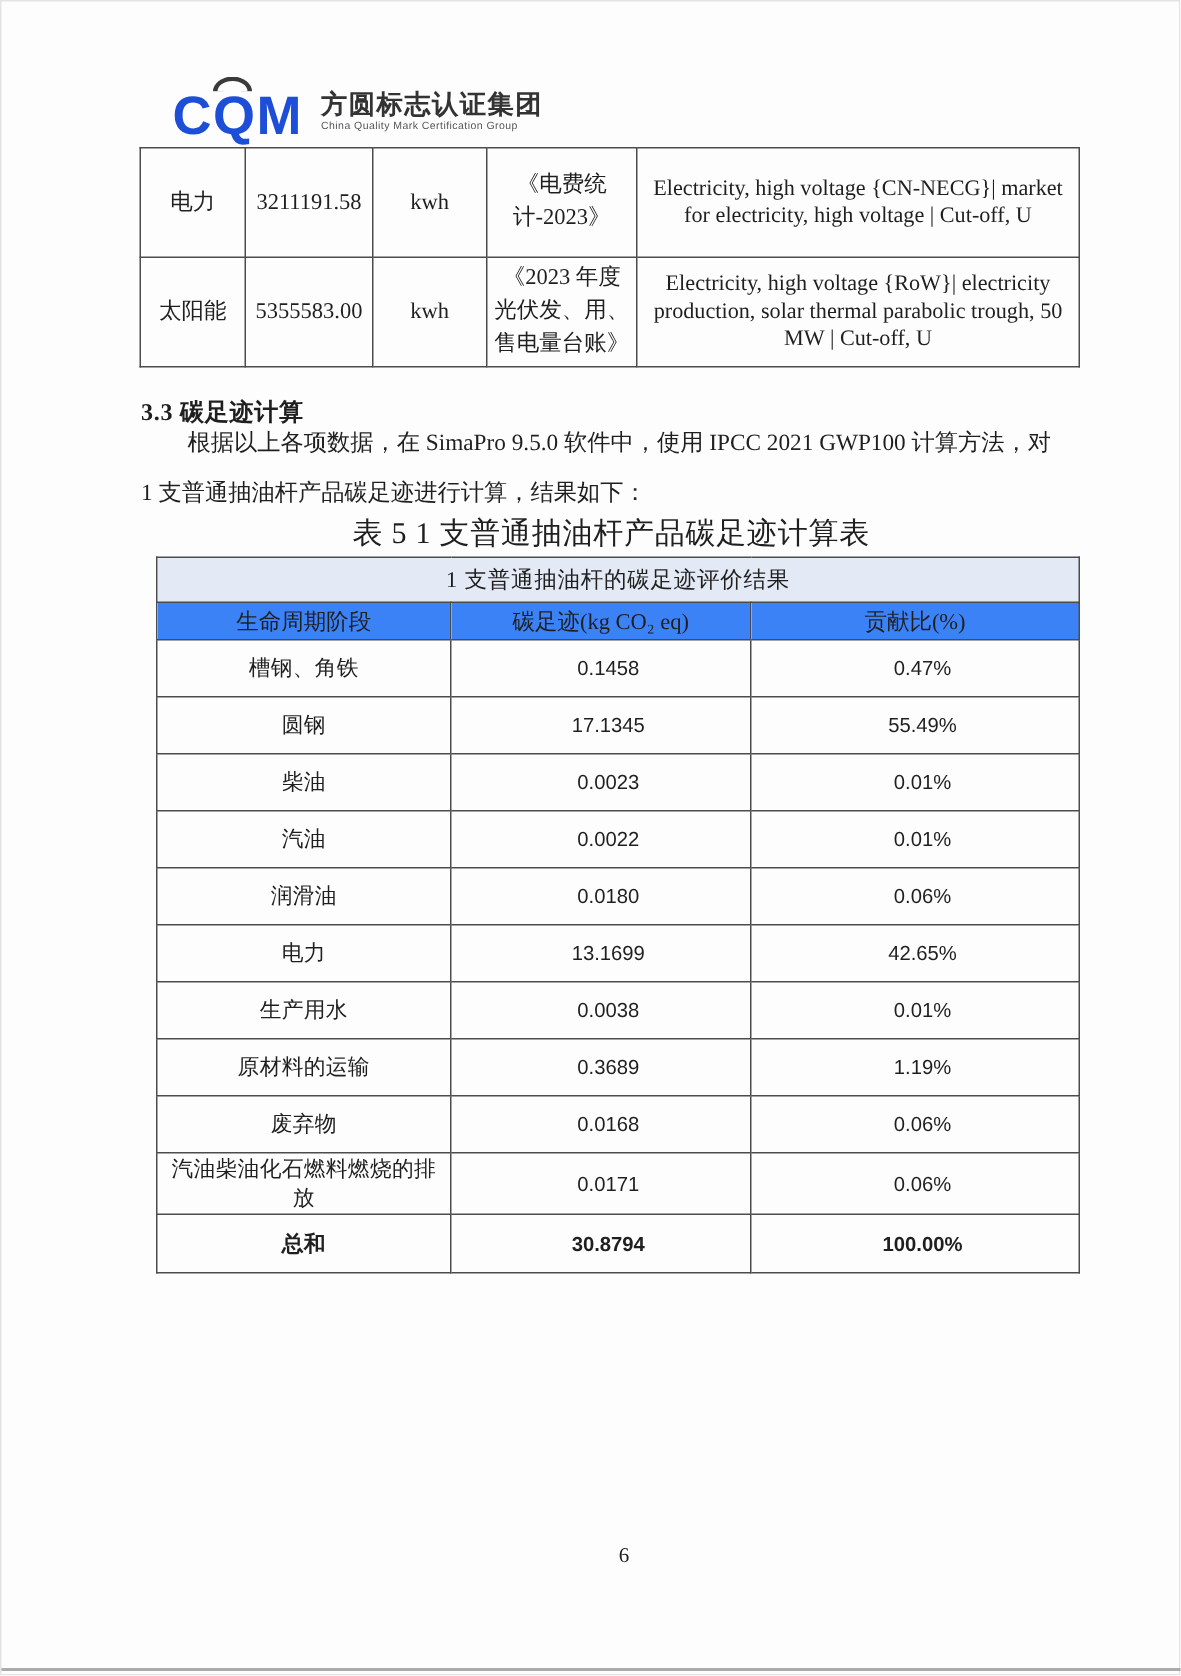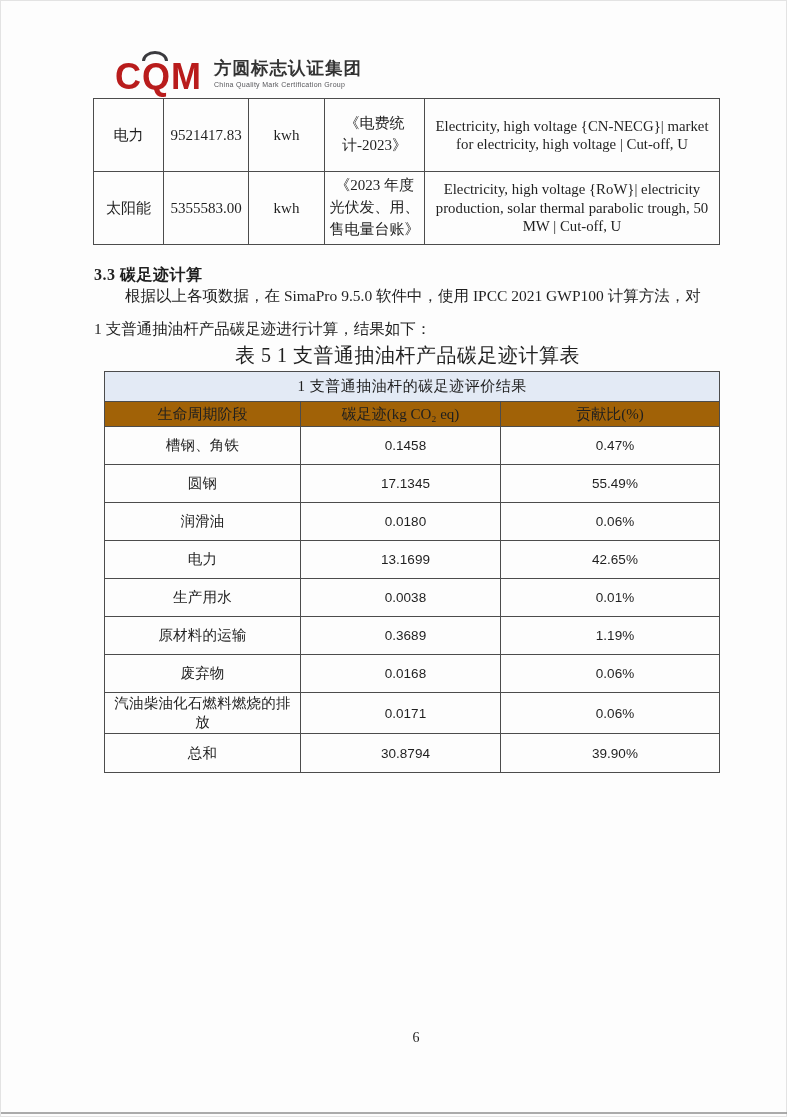--- a/index.html
+++ b/index.html
@@ -19,32 +19,32 @@
   }
   
   .logo{
     position:absolute;left:114px;top:50px;
     display:flex;align-items:flex-start;gap:12px;
   }
   .logo-mark{position:relative;padding-top:8px;}
   .logo-cqm{
     font-family:"Liberation Sans","DejaVu Sans",sans-serif;
     font-weight:bold;font-size:36px;line-height:1;
-    color:#b91c1c;letter-spacing:1px;
+    color:#1d4ed8;letter-spacing:1px;
   }
   .logo-arc{
     position:absolute;left:27px;top:0;
     width:26px;height:10px;
     border:3.5px solid #3a3a3e;border-bottom:none;
     border-radius:50% 50% 0 0 / 100% 100% 0 0;
     box-sizing:border-box;
   }
   .logo-text{padding-top:9px;}
   .logo-cn{
-    font-family:Liberation Mono, monospace;
+    font-family:Liberation Sans, sans-serif;
     font-weight:bold;font-size:17.5px;color:#333;line-height:1.1;
     letter-spacing:1px;
   }
   .logo-en{
     font-family:"Liberation Sans","DejaVu Sans",sans-serif;
     font-size:7px;color:#56565a;margin-top:2px;letter-spacing:.3px;
   }
   
   table{border-collapse:collapse;table-layout:fixed;}
   td,th{
@@ -71,23 +71,23 @@
   .para .l1{padding-left:31px;}
   .caption{
     position:absolute;left:93px;top:341px;width:627px;
     text-align:center;font-size:20px;letter-spacing:.5px;
   }
   
   .result-table{position:absolute;left:103px;top:370px;width:615px;font-size:15px;}
   .result-table .t-title{
     background:#e3eaf5;height:30px;font-size:15px;letter-spacing:.5px;
   }
-  .result-table .t-colhead td{background:#a16207;height:25px;}
+  .result-table .t-colhead td{background:#3b82f6;height:25px;}
   .result-table .t-row td{height:38px;}
-  .result-table .t-row.last td{height:39px;}
+  .result-table .t-row.last td{height:39px;font-weight:bold;}
   .result-table .num{
     font-family:"Liberation Sans","DejaVu Sans",sans-serif;
     font-size:13.5px;
     padding-left:13px;
   }
   .result-table .label{font-size:14.5px;letter-spacing:.2px;}
   
   .page-num{
     position:absolute;left:0;top:1029px;width:830px;
     text-align:center;font-size:14px;
@@ -117,21 +117,21 @@
     <colgroup>
       <col style="width:70px">
         <col style="width:85px">
         <col style="width:76px">
         <col style="width:100px">
         <col style="width:295px">
     </colgroup>
     <tbody>
         <tr class="t-row" style="height:73px">
       <td class="c-name">电力</td>
-      <td class="c-amt">9521417.83</td>
+      <td class="c-amt">3211191.58</td>
       <td class="c-unit">kwh</td>
       <td class="c-src">《电费统计-2023》</td>
       <td class="c-dataset">Electricity, high voltage {CN-NECG}| market for electricity, high voltage | Cut-off, U</td>
     </tr>
     <tr class="t-row" style="height:73px">
       <td class="c-name">太阳能</td>
       <td class="c-amt">5355583.00</td>
       <td class="c-unit">kwh</td>
       <td class="c-src">《2023 年度光伏发、用、售电量台账》</td>
       <td class="c-dataset">Electricity, high voltage {RoW}| electricity production, solar thermal parabolic trough, 50 MW | Cut-off, U</td>
@@ -165,20 +165,30 @@
       <td class="label">槽钢、角铁</td>
       <td class="num">0.1458</td>
       <td class="num">0.47%</td>
     </tr>
     <tr class="t-row">
       <td class="label">圆钢</td>
       <td class="num">17.1345</td>
       <td class="num">55.49%</td>
     </tr>
     <tr class="t-row">
+      <td class="label">柴油</td>
+      <td class="num">0.0023</td>
+      <td class="num">0.01%</td>
+    </tr>
+    <tr class="t-row">
+      <td class="label">汽油</td>
+      <td class="num">0.0022</td>
+      <td class="num">0.01%</td>
+    </tr>
+    <tr class="t-row">
       <td class="label">润滑油</td>
       <td class="num">0.0180</td>
       <td class="num">0.06%</td>
     </tr>
     <tr class="t-row">
       <td class="label">电力</td>
       <td class="num">13.1699</td>
       <td class="num">42.65%</td>
     </tr>
     <tr class="t-row">
@@ -197,21 +207,21 @@
       <td class="num">0.06%</td>
     </tr>
     <tr class="t-row">
       <td class="label">汽油柴油化石燃料燃烧的排放</td>
       <td class="num">0.0171</td>
       <td class="num">0.06%</td>
     </tr>
     <tr class="t-row last">
       <td class="label">总和</td>
       <td class="num">30.8794</td>
-      <td class="num">39.90%</td>
+      <td class="num">100.00%</td>
     </tr>
   </tbody>
     </table>
 
   <div class="page-num">6</div>
   <div class="scan-bottom-line"></div>
 
 </div>
 
 </body></html>

